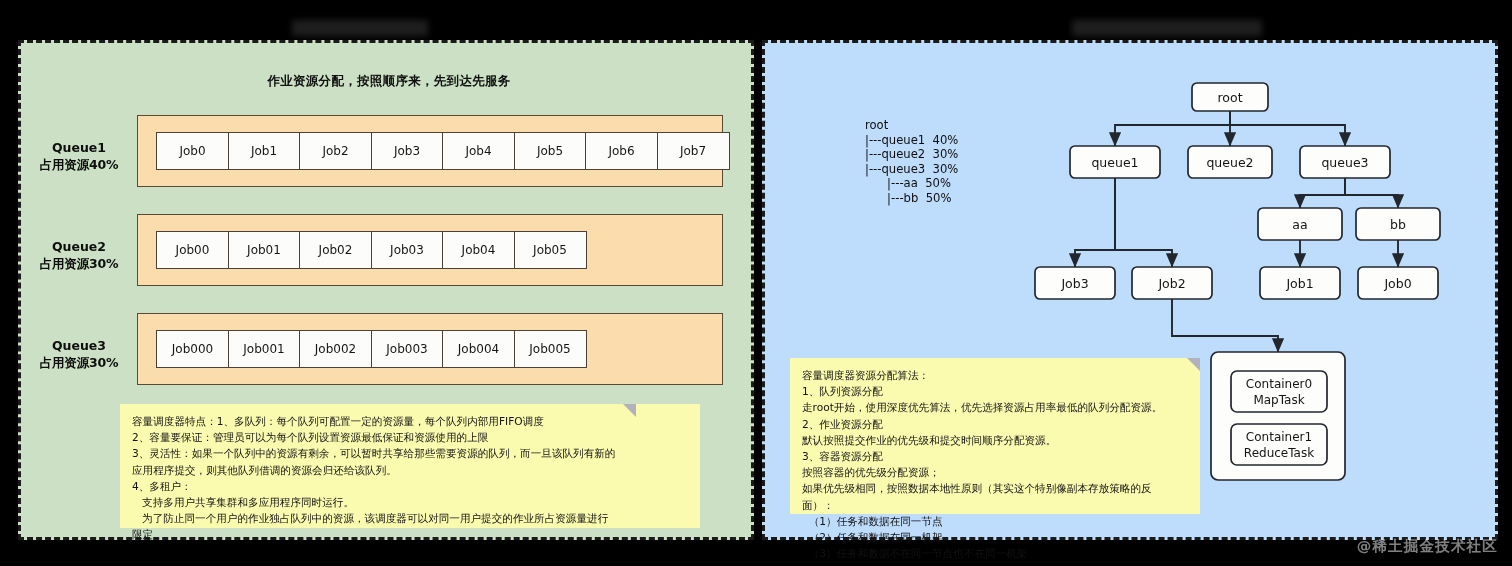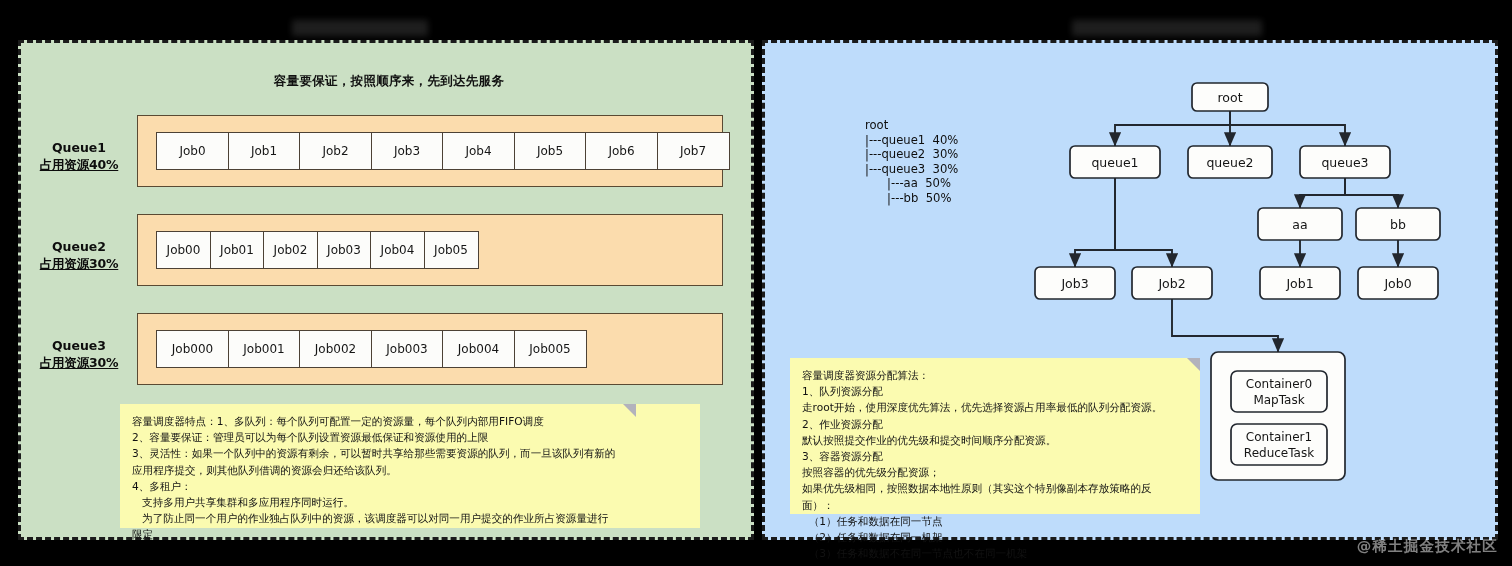--- a/index.html
+++ b/index.html
@@ -58,21 +58,21 @@
   .queue-label {
     position: absolute;
     left: 0;
     width: 116px;
     text-align: center;
     font-size: 12.5px;
     font-weight: bold;
     color: #0d0d0d;
     line-height: 17px;
   }
-  .queue-label .ln2 { display: block; letter-spacing: -0.2px; text-decoration: underline; }
+  .queue-label .ln2 { display: block; letter-spacing: -0.2px; }
 
   .queue-bar {
     position: absolute;
     left: 116px;
     width: 586px;
     background: #fbdcad;
     border: 1.6px solid #5a4a33;
     box-sizing: border-box;
     display: flex;
     align-items: center;
@@ -85,21 +85,21 @@
     box-sizing: border-box;
     height: 38px;
     display: flex;
     align-items: center;
     justify-content: center;
     font-size: 12px;
     color: #161616;
     margin-right: -1.5px;
   }
   .job-w1 { width: 73px; }
-  .job-w2 { width: 55px; }
+  .job-w2 { width: 73px; }
   .job-w3 { width: 73px; }
 
   
   .note {
     position: absolute;
     background: #fbfbb0;
     box-sizing: border-box;
     padding: 9px 24px 9px 12px;
     font-size: 10.6px;
     line-height: 16.2px;
@@ -185,21 +185,21 @@
 
 <div class="top-strip" id="strip-left">
   <div class="smudge" id="smudge-left"></div>
 </div>
 <div class="top-strip" id="strip-right">
   <div class="smudge" id="smudge-right"></div>
 </div>
 
 <div class="panel" id="left-panel">
 
-  <div id="left-title">容量要保证，按照顺序来，先到达先服务</div>
+  <div id="left-title">作业资源分配，按照顺序来，先到达先服务</div>
 
   <div class="queue-row" style="top:72px;">
     <div class="queue-label" style="top:24px;">
       <span>Queue1</span>
       <span class="ln2">占用资源40%</span>
     </div>
     <div class="queue-bar" style="top:0; height:72px;">
       <div class="job-strip">
         <div class="job-box job-w1">Job0</div>
         <div class="job-box job-w1">Job1</div>

